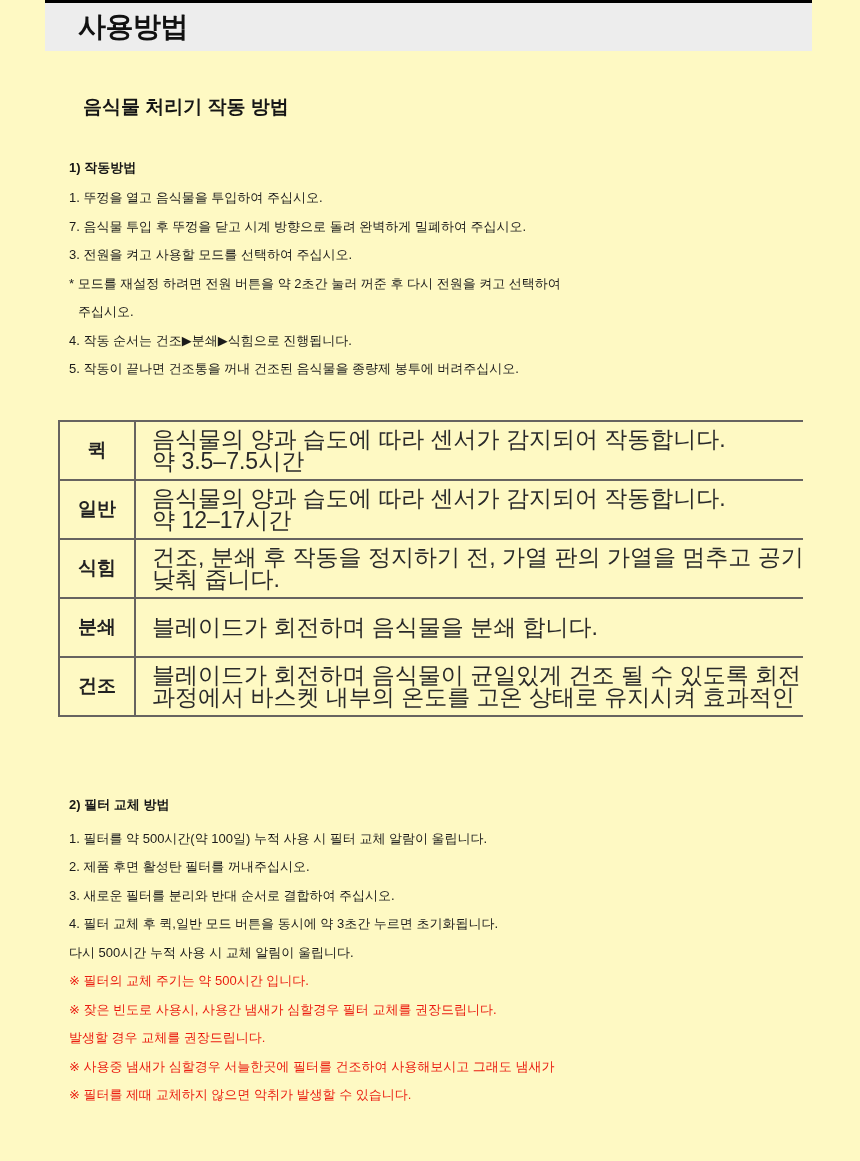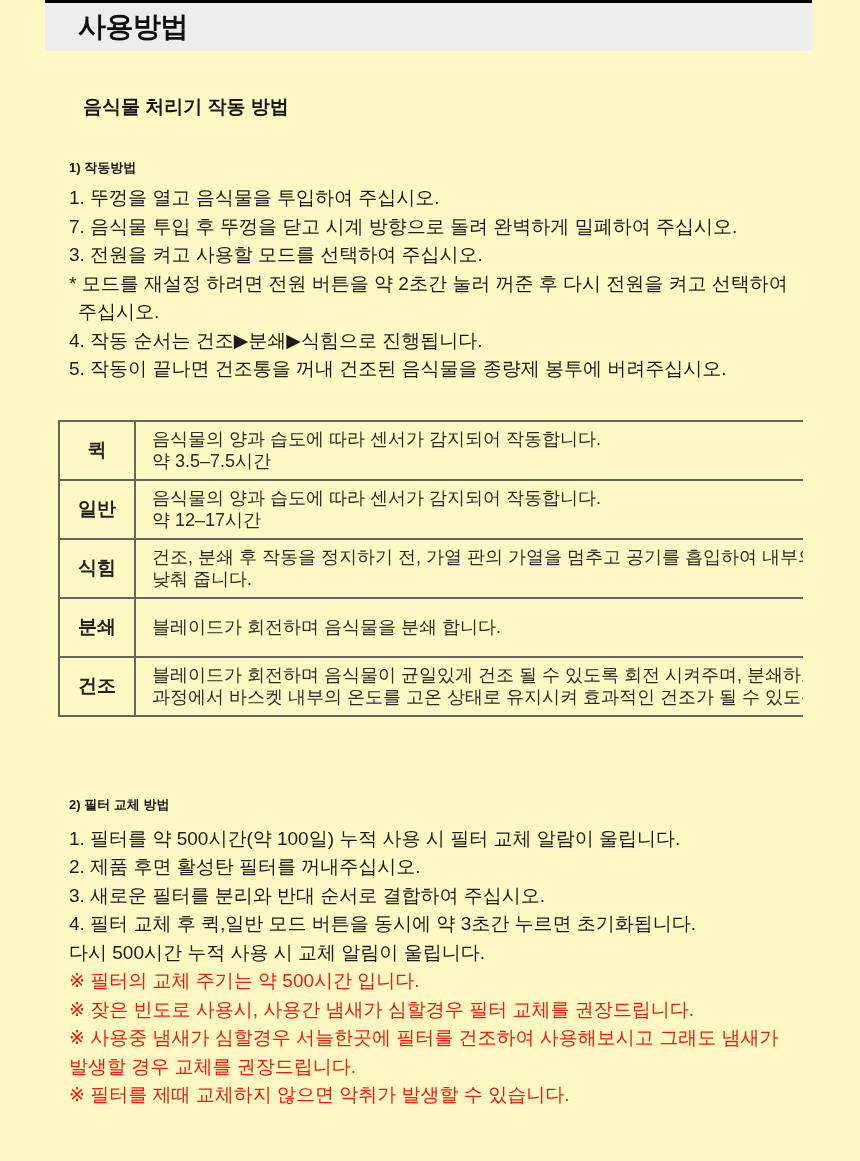--- a/index.html
+++ b/index.html
@@ -37,21 +37,21 @@
     white-space: pre;
   }
   .sec-heading {
     margin-top: 39px;
     font-size: 13px;
     font-weight: bold;
     white-space: pre;
   }
   .steps { margin-top: 7px; }
   .step {
-    font-size: 19px;
+    font-size: 13px;
     line-height: 28.5px;
     white-space: pre;
     color: #1b1b1b;
   }
   .step.indent { padding-left: 9px; }
   .step.red { color: #ea1c10; }
   .step.bold { font-weight: bold; }
 
   .modes-table {
     margin-top: 36px;
@@ -76,21 +76,21 @@
     font-size: 19px;
     font-weight: bold;
     color: #222222;
   }
   .mode-desc {
     flex: 1;
     display: flex;
     flex-direction: column;
     justify-content: center;
     padding: 6px 8px 6px 16px;
-    font-size: 18px;
+    font-size: 23px;
     line-height: 22.5px;
     white-space: pre;
     overflow: hidden;
     color: #2a2a2a;
   }
   .sec2-heading { margin-top: 79px; }
   .steps2 { margin-top: 11px; }
 </style>
 </head>
 <body>
@@ -147,19 +147,19 @@
     <div class="sec-heading sec2-heading">2) 필터 교체 방법</div>
 
     <div class="steps steps2">
       <div class="step">1. 필터를 약 500시간(약 100일) 누적 사용 시 필터 교체 알람이 울립니다.</div>
       <div class="step">2. 제품 후면 활성탄 필터를 꺼내주십시오.</div>
       <div class="step">3. 새로운 필터를 분리와 반대 순서로 결합하여 주십시오.</div>
       <div class="step">4. 필터 교체 후 퀵,일반 모드 버튼을 동시에 약 3초간 누르면 초기화됩니다.</div>
       <div class="step">다시 500시간 누적 사용 시 교체 알림이 울립니다.</div>
       <div class="step red">※ 필터의 교체 주기는 약 500시간 입니다.</div>
       <div class="step red">※ 잦은 빈도로 사용시, 사용간 냄새가 심할경우 필터 교체를 권장드립니다.</div>
+      <div class="step red">발생할 경우 교체를 권장드립니다.</div>
       <div class="step red">※ 사용중 냄새가 심할경우 서늘한곳에 필터를 건조하여 사용해보시고 그래도 냄새가</div>
-      <div class="step red">발생할 경우 교체를 권장드립니다.</div>
       <div class="step red">※ 필터를 제때 교체하지 않으면 악취가 발생할 수 있습니다.</div>
     </div>
 
   </div>
 </div>
 
 </body></html>

